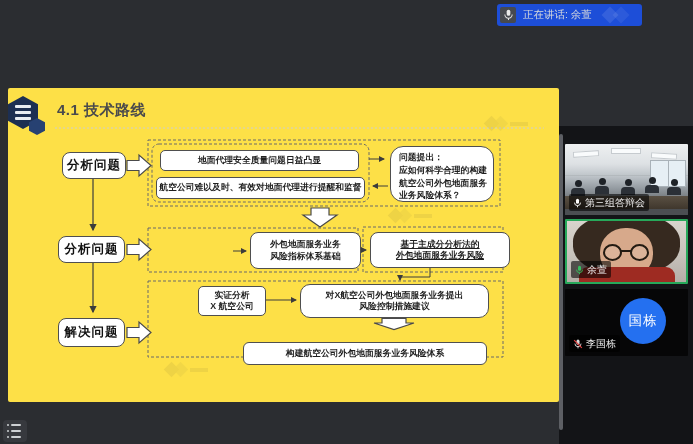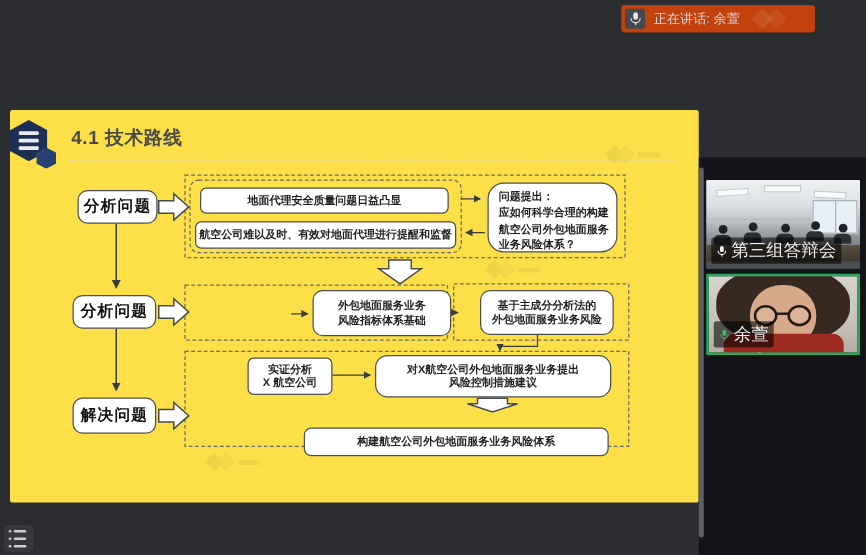--- a/index.html
+++ b/index.html
@@ -1,21 +1,21 @@
 <!DOCTYPE html>
 <html><head>
 <meta charset="utf-8">
 <style>
   html,body{margin:0;padding:0;background:#1b1c1f;}
   *{box-sizing:border-box;font-family:"Liberation Sans","DejaVu Sans",sans-serif;}
   #app{position:relative;width:693px;height:444px;background:#2b2d31;overflow:hidden;}
 
   
   .pill{position:absolute;left:497px;top:4px;height:22px;display:flex;align-items:center;
-        background:#c2410c;border-radius:3px;padding:0 18px 0 3px;z-index:30;}
+        background:#1d4ed8;border-radius:3px;padding:0 8px 0 3px;z-index:30;}
   .pill .micchip{width:16px;height:16px;border-radius:2px;background:#46494f;display:flex;
         align-items:center;justify-content:center;}
   .pill .ptext{margin-left:7px;font-size:10.5px;color:#d8dadc;white-space:nowrap;}
   .ghostlogo{position:relative;width:34px;height:18px;margin-left:8px;}
   .ghostlogo i{position:absolute;width:12px;height:12px;background:rgba(255,255,255,.10);
         transform:rotate(45deg);top:3px;}
   .ghostlogo i:nth-child(1){left:4px;}
   .ghostlogo i:nth-child(2){left:15px;background:rgba(255,255,255,.07);}
 
   
@@ -48,21 +48,21 @@
   .watermark i:nth-child(1){left:0;}
   .watermark i:nth-child(2){left:9px;opacity:.7;}
   .watermark b{position:absolute;left:24px;top:4px;width:18px;height:4px;background:#333;}
 
   
   .sidebar{position:absolute;left:559px;top:126px;width:134px;height:318px;background:#131417;z-index:6;}
   .handle{position:absolute;left:0;top:8px;width:4px;height:296px;background:#5d5f64;border-radius:2px;}
   .thumb{position:absolute;left:6px;width:123px;background:#000;overflow:hidden;border-radius:1px;}
   .label{position:absolute;left:4px;bottom:4px;display:flex;align-items:center;gap:3px;
          background:rgba(0,0,0,.58);border-radius:2px;padding:1.5px 4px;z-index:4;}
-  .label span{font-size:14px;color:#f0f0f0;white-space:nowrap;}
+  .label span{font-size:10px;color:#f0f0f0;white-space:nowrap;}
 
   
   .t1{top:18px;height:71px;background:linear-gradient(180deg,#eef0f1 0%,#dde1e4 28%,#bcc2c7 46%,#959ca2 62%,#6d7276 80%,#56595d 100%);}
   .t1 .lightbar{position:absolute;background:#f9fbfc;border:1px solid #c6cbcf;height:6px;}
   .t1 .wline{position:absolute;left:0;top:31px;width:123px;height:1px;background:#b3b9bd;}
   .t1 .window{position:absolute;right:2px;top:16px;width:36px;height:27px;background:#e6eff5;border:1px solid #a9b2b9;}
   .t1 .window i{position:absolute;left:50%;top:0;width:1px;height:100%;background:#a9b2b9;}
   .t1 .person{position:absolute;}
   .t1 .person b{display:block;width:7px;height:7px;border-radius:50%;background:#1e2227;margin:0 auto;}
   .t1 .person i{display:block;width:14px;height:8px;border-radius:4px 4px 0 0;background:#2b3037;margin-top:1px;}
@@ -164,21 +164,21 @@
 
     <div class="fbox" style="left:152px;top:62px;width:199px;height:21px;border-radius:5px;">地面代理安全质量问题日益凸显</div>
     <div class="fbox" style="left:148px;top:89px;width:209px;height:22px;border-radius:5px;">航空公司难以及时、有效对地面代理进行提醒和监督</div>
     <div class="fbox statement ml" style="left:382px;top:58px;width:104px;height:56px;">问题提出：
 应如何科学合理的构建
 航空公司外包地面服务
 业务风险体系？</div>
 
     <div class="fbox ml" style="left:242px;top:144px;width:111px;height:37px;border-radius:8px;">外包地面服务业务
 风险指标体系基础</div>
-    <div class="fbox ml" style="left:376px;top:144px;width:107px;height:36px;border-radius:8px;">基于主成分分析法的
+    <div class="fbox ml" style="left:362px;top:144px;width:140px;height:36px;border-radius:8px;text-decoration:underline;">基于主成分分析法的
 外包地面服务业务风险</div>
 
     <div class="fbox ml" style="left:190px;top:198px;width:68px;height:30px;border-radius:5px;">实证分析
 X 航空公司</div>
     <div class="fbox ml" style="left:292px;top:196px;width:189px;height:34px;border-radius:10px;">对X航空公司外包地面服务业务提出
 风险控制措施建议</div>
     <div class="fbox" style="left:235px;top:242px;width:244px;height:23px;border-radius:6px;margin-top:12px;">构建航空公司外包地面服务业务风险体系</div>
 
     <div class="watermark" style="left:158px;top:276px;width:46px;height:14px;">
         <i></i>
@@ -252,20 +252,32 @@
       <div class="label">
         <svg width="9" height="10" viewBox="0 0 12 13">
           <rect x="4" y="0.8" width="4" height="6.6" rx="2" fill="#35c05e"></rect>
           <path d="M2,6 a4,4 0 0 0 8,0" fill="none" stroke="#35c05e" stroke-width="1.2"></path>
           <line x1="6" y1="10" x2="6" y2="12.2" stroke="#35c05e" stroke-width="1.2"></line>
         </svg>
         <span>余萱</span>
       </div>
     </div>
 
+    <div class="thumb t3">
+      <div class="avatar">国栋</div>
+      <div class="label">
+        <svg width="10" height="10" viewBox="0 0 13 13">
+          <rect x="4.5" y="0.8" width="4" height="6.6" rx="2" fill="#ddd"></rect>
+          <path d="M2.5,6 a4,4 0 0 0 8,0" fill="none" stroke="#ddd" stroke-width="1.2"></path>
+          <line x1="6.5" y1="10" x2="6.5" y2="12.2" stroke="#ddd" stroke-width="1.2"></line>
+          <line x1="1.5" y1="1.5" x2="11.5" y2="11.5" stroke="#e04040" stroke-width="1.6"></line>
+        </svg>
+        <span>李国栋</span>
+      </div>
+    </div>
   </div>
 
   <div class="listbtn">
     <div class="row">
         <i class="dot"></i>
         <i class="bar"></i>
       </div>
     <div class="row">
         <i class="dot"></i>
         <i class="bar"></i>

